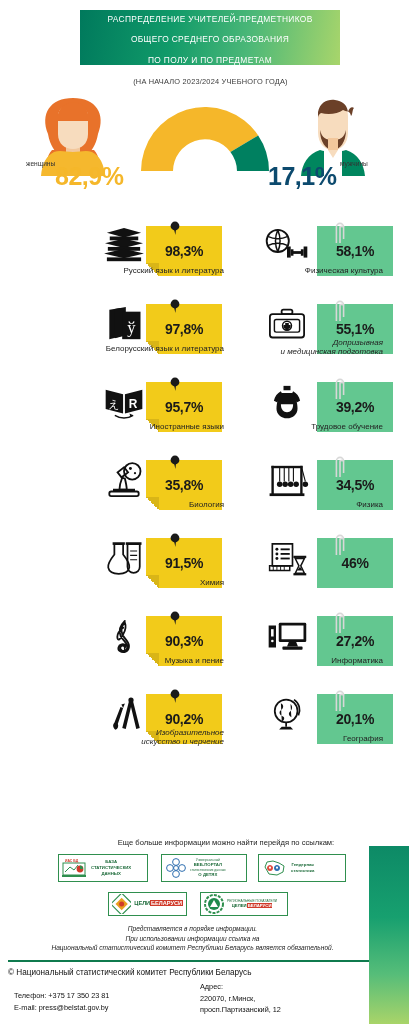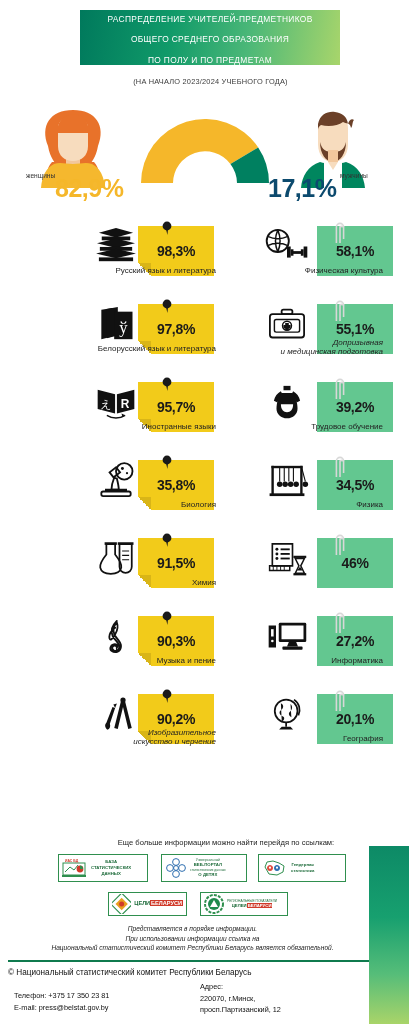--- a/index.html
+++ b/index.html
@@ -21,21 +21,21 @@
   .banner-line {
     color: #ffffff; font-size: 8.4px; letter-spacing: .35px; font-weight: 400;
     white-space: nowrap; line-height: 1.25;
   }
   .subtitle {
     position: absolute; top: 77px; left: 0; width: 409px; text-align: center;
     font-size: 7.4px; color: #3b3b3b; letter-spacing: .2px; padding-left: 12px;
   }
 
   
-  .gender { position: absolute; top: 100px; left: 0; width: 409px; height: 110px; }
+  .gender { position: absolute; top: 88px; left: 0; width: 409px; height: 110px; }
 
   .donut { position: absolute; left: 131px; top: 1px; width: 148px; height: 82px; }
 
   .person { position: absolute; width: 86px; height: 82px; top: 6px; }
   .person.female { left: 30px; }
   .person.male   { left: 290px; }
 
   .pct {
     position: absolute; top: 74px; font-size: 25px; font-weight: 700; letter-spacing: -.5px;
   }
@@ -43,21 +43,21 @@
   .pct.male   { left: 268px; color: #0c4a6e; }
   .glabel {
     position: absolute; top: 72px; font-size: 6.6px; color: #333; font-weight: 400;
   }
   .glabel.female { left: 26px; }
   .glabel.male   { left: 340px; }
 
   
   .subjects { position: absolute; top: 218px; left: 0; width: 409px; }
   .col { position: absolute; top: 0; width: 204px; }
-  .col.left  { left: 8px; padding-left: 20px; }
+  .col.left  { left: 16px; padding-left: 20px; }
   .col.right { left: 205px; }
 
   .item { position: relative; height: 78px; }
 
   .note {
     position: absolute; top: 8px; width: 76px; height: 50px;
     display: flex; align-items: center; justify-content: center;
   }
   .note.yellow { left: 110px; background: #F2CB1A; }
   .note.green  { left: 112px; background: #63C790; }

